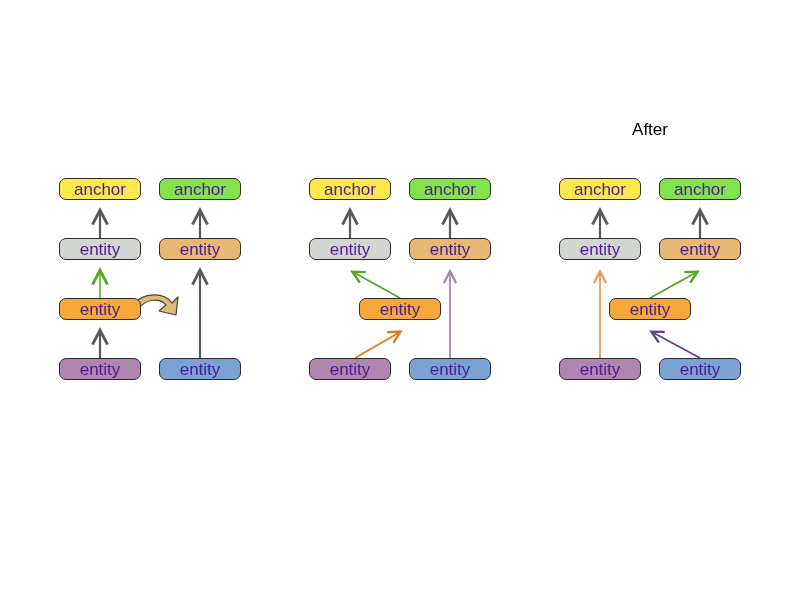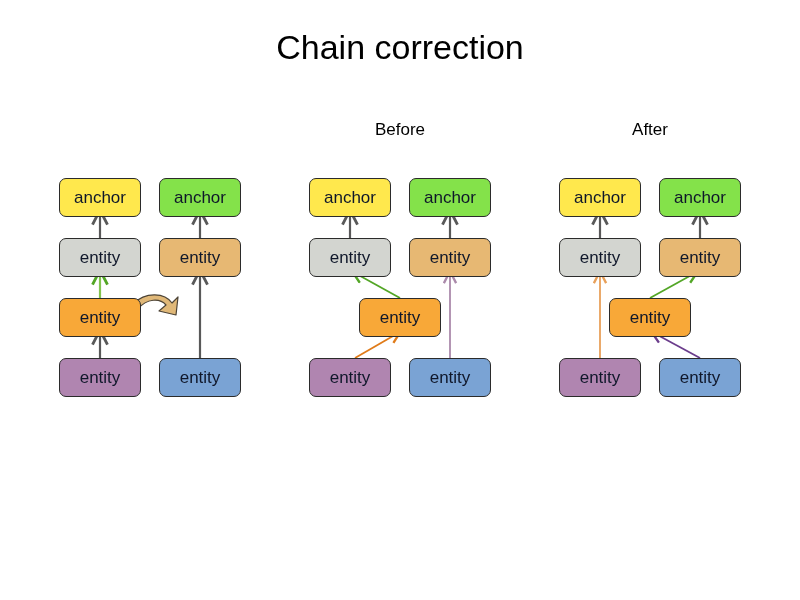--- a/index.html
+++ b/index.html
@@ -45,50 +45,48 @@
     left: 0;
     top: 470px;
     width: 800px;
     text-align: center;
     font-size: 19px;
     color: #000000;
   }
   .node {
     position: absolute;
     width: 82px;
-    height: 39px;
+    height: 22px;
     box-sizing: border-box;
     border: 1.3px solid #2b2b2b;
     border-radius: 7px;
     display: flex;
     align-items: center;
     justify-content: center;
     font-size: 17px;
     line-height: 1;
-    color: #0f172a;
+    color: #4c1d95;
     z-index: 3;
   }
   svg.edges {
     position: absolute;
     left: 0;
     top: 0;
     width: 800px;
     height: 600px;
     z-index: 1;
     overflow: visible;
   }
 </style>
 </head>
 <body>
 
 <div id="slide">
 
-  <div class="title">Chain correction</div>
 
-  <div class="panel-label" style="left:340px;">Before</div>
   <div class="panel-label" style="left:590px;">After</div>
 
   <svg class="edges" viewBox="0 0 800 600">
     <defs>
       <marker id="ah-gray" markerWidth="10" markerHeight="10" refX="7.2" refY="4" orient="auto">
         <path d="M1,0.6 L7.6,4 L1,7.4" fill="none" stroke="#595959" stroke-width="1.3"></path>
       </marker>
       <marker id="ah-green" markerWidth="10" markerHeight="10" refX="7.2" refY="4" orient="auto">
         <path d="M1,0.6 L7.6,4 L1,7.4" fill="none" stroke="#53a626" stroke-width="1.3"></path>
       </marker>

